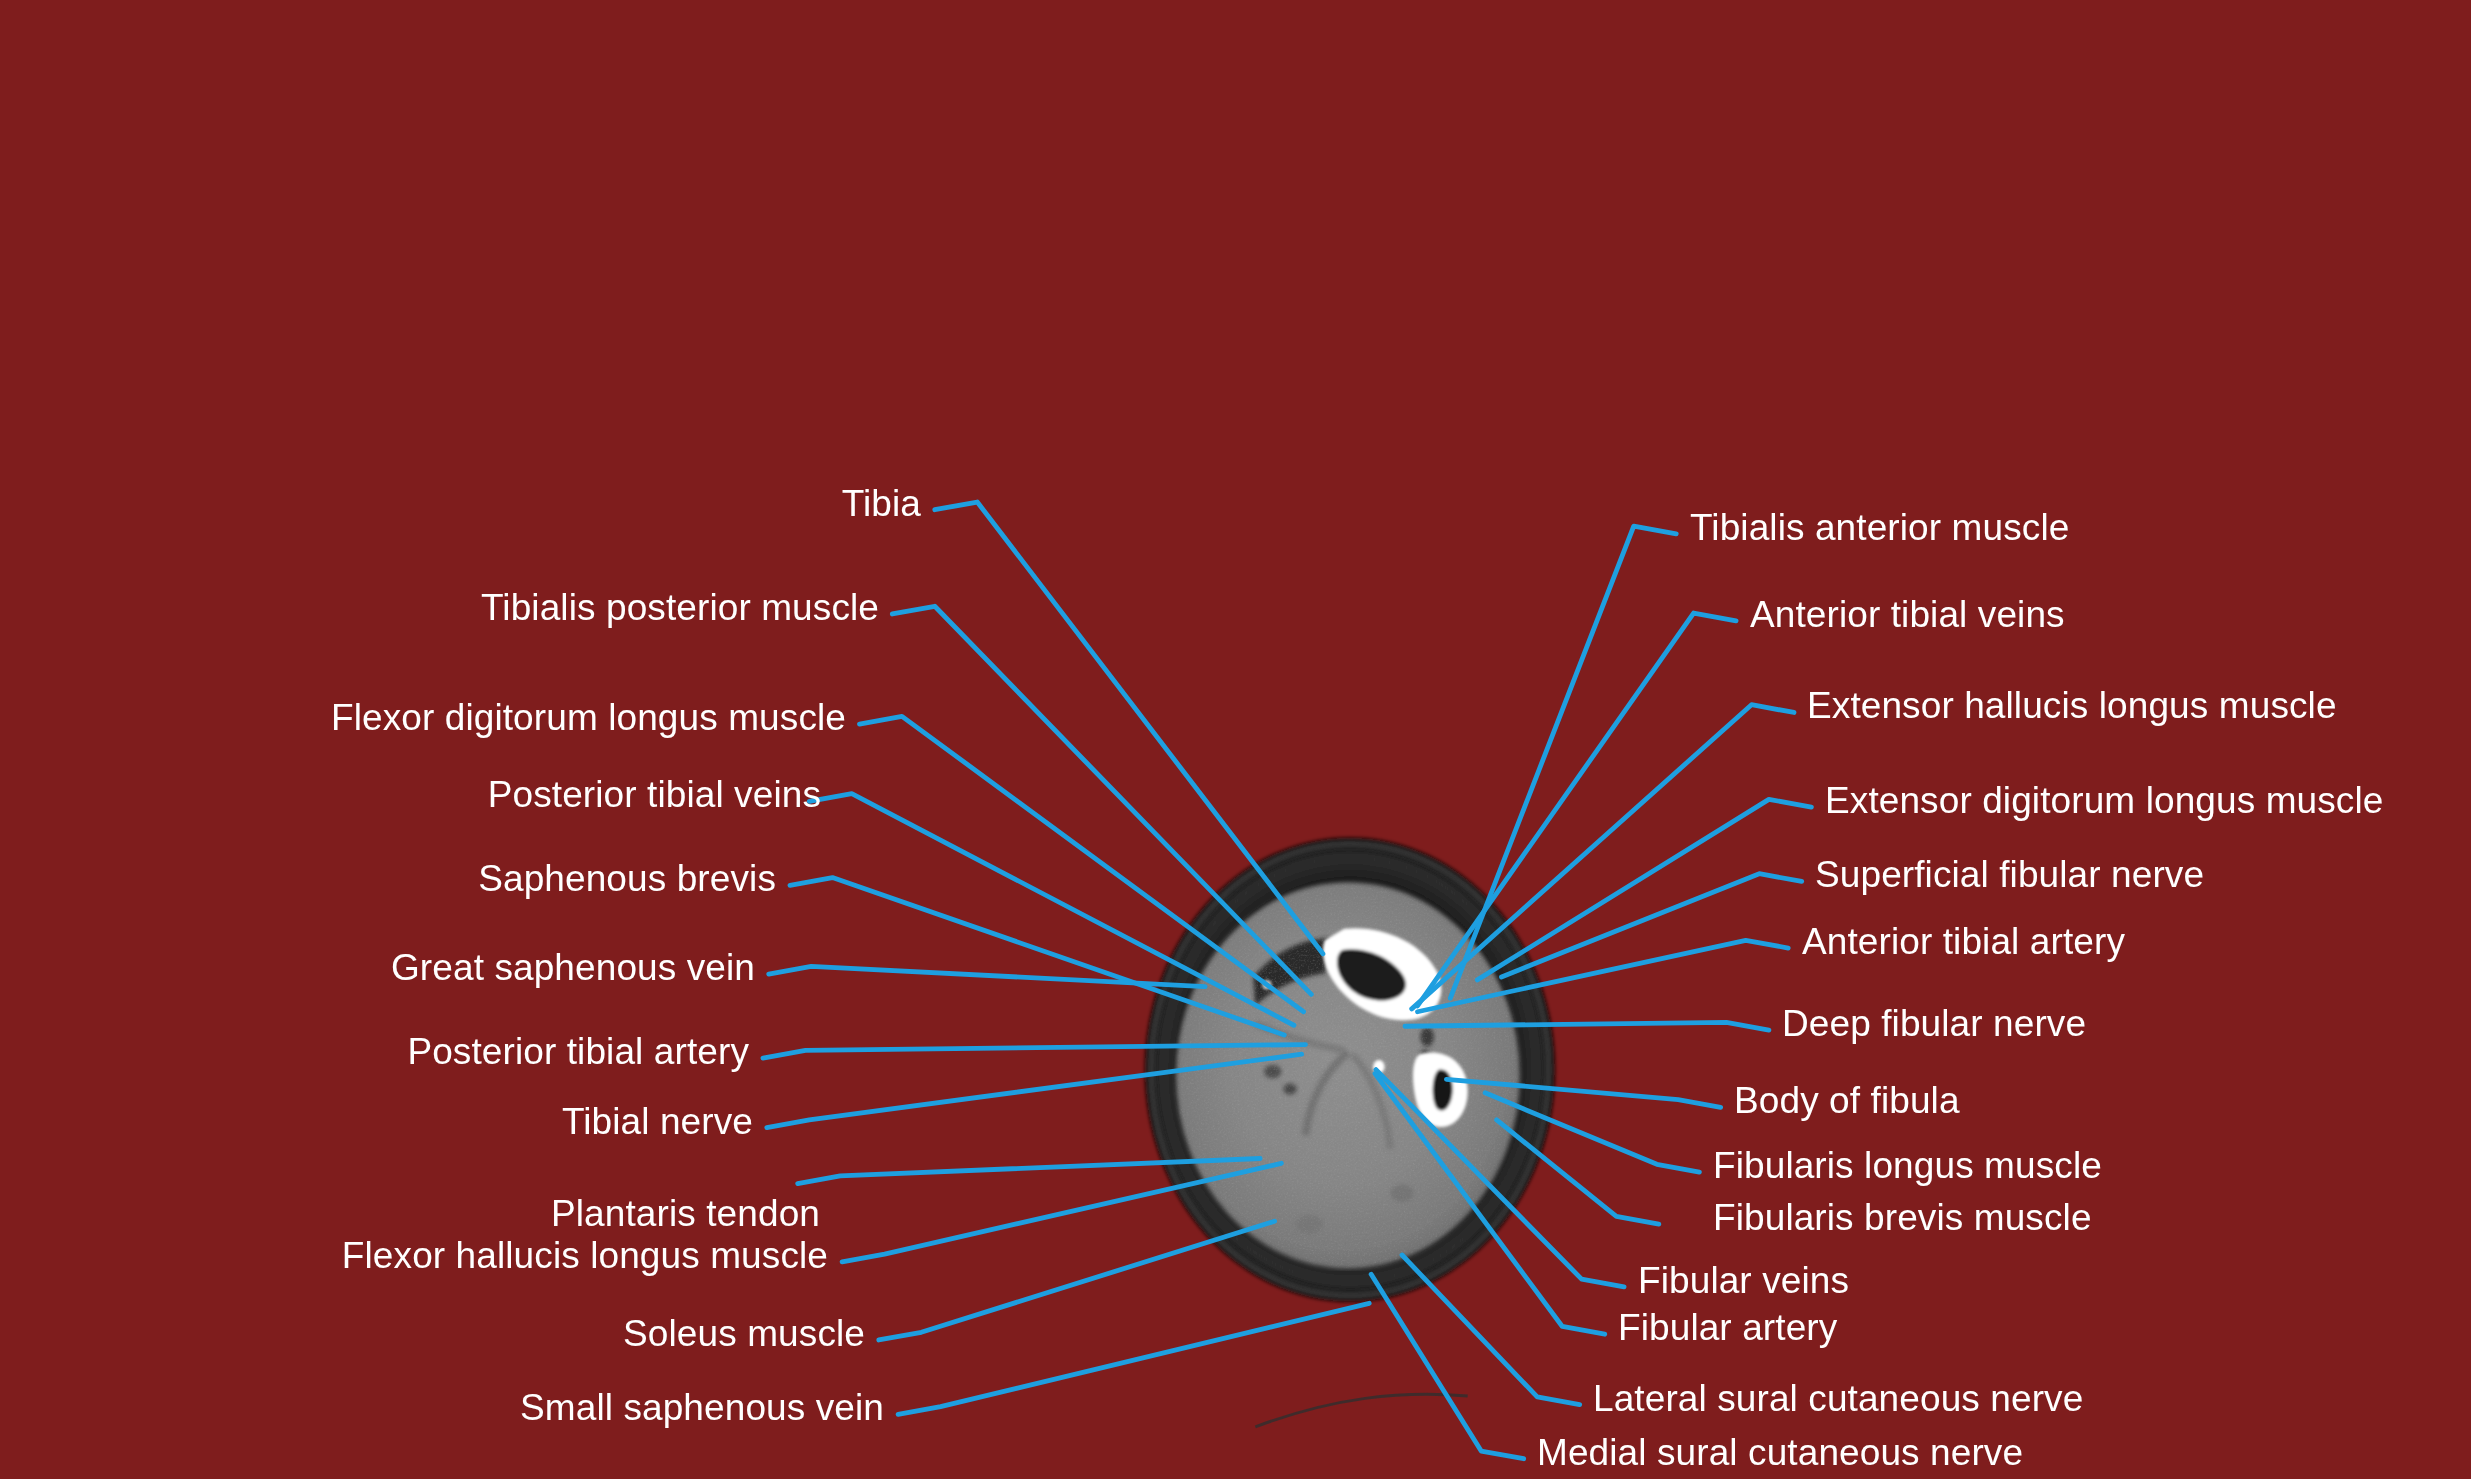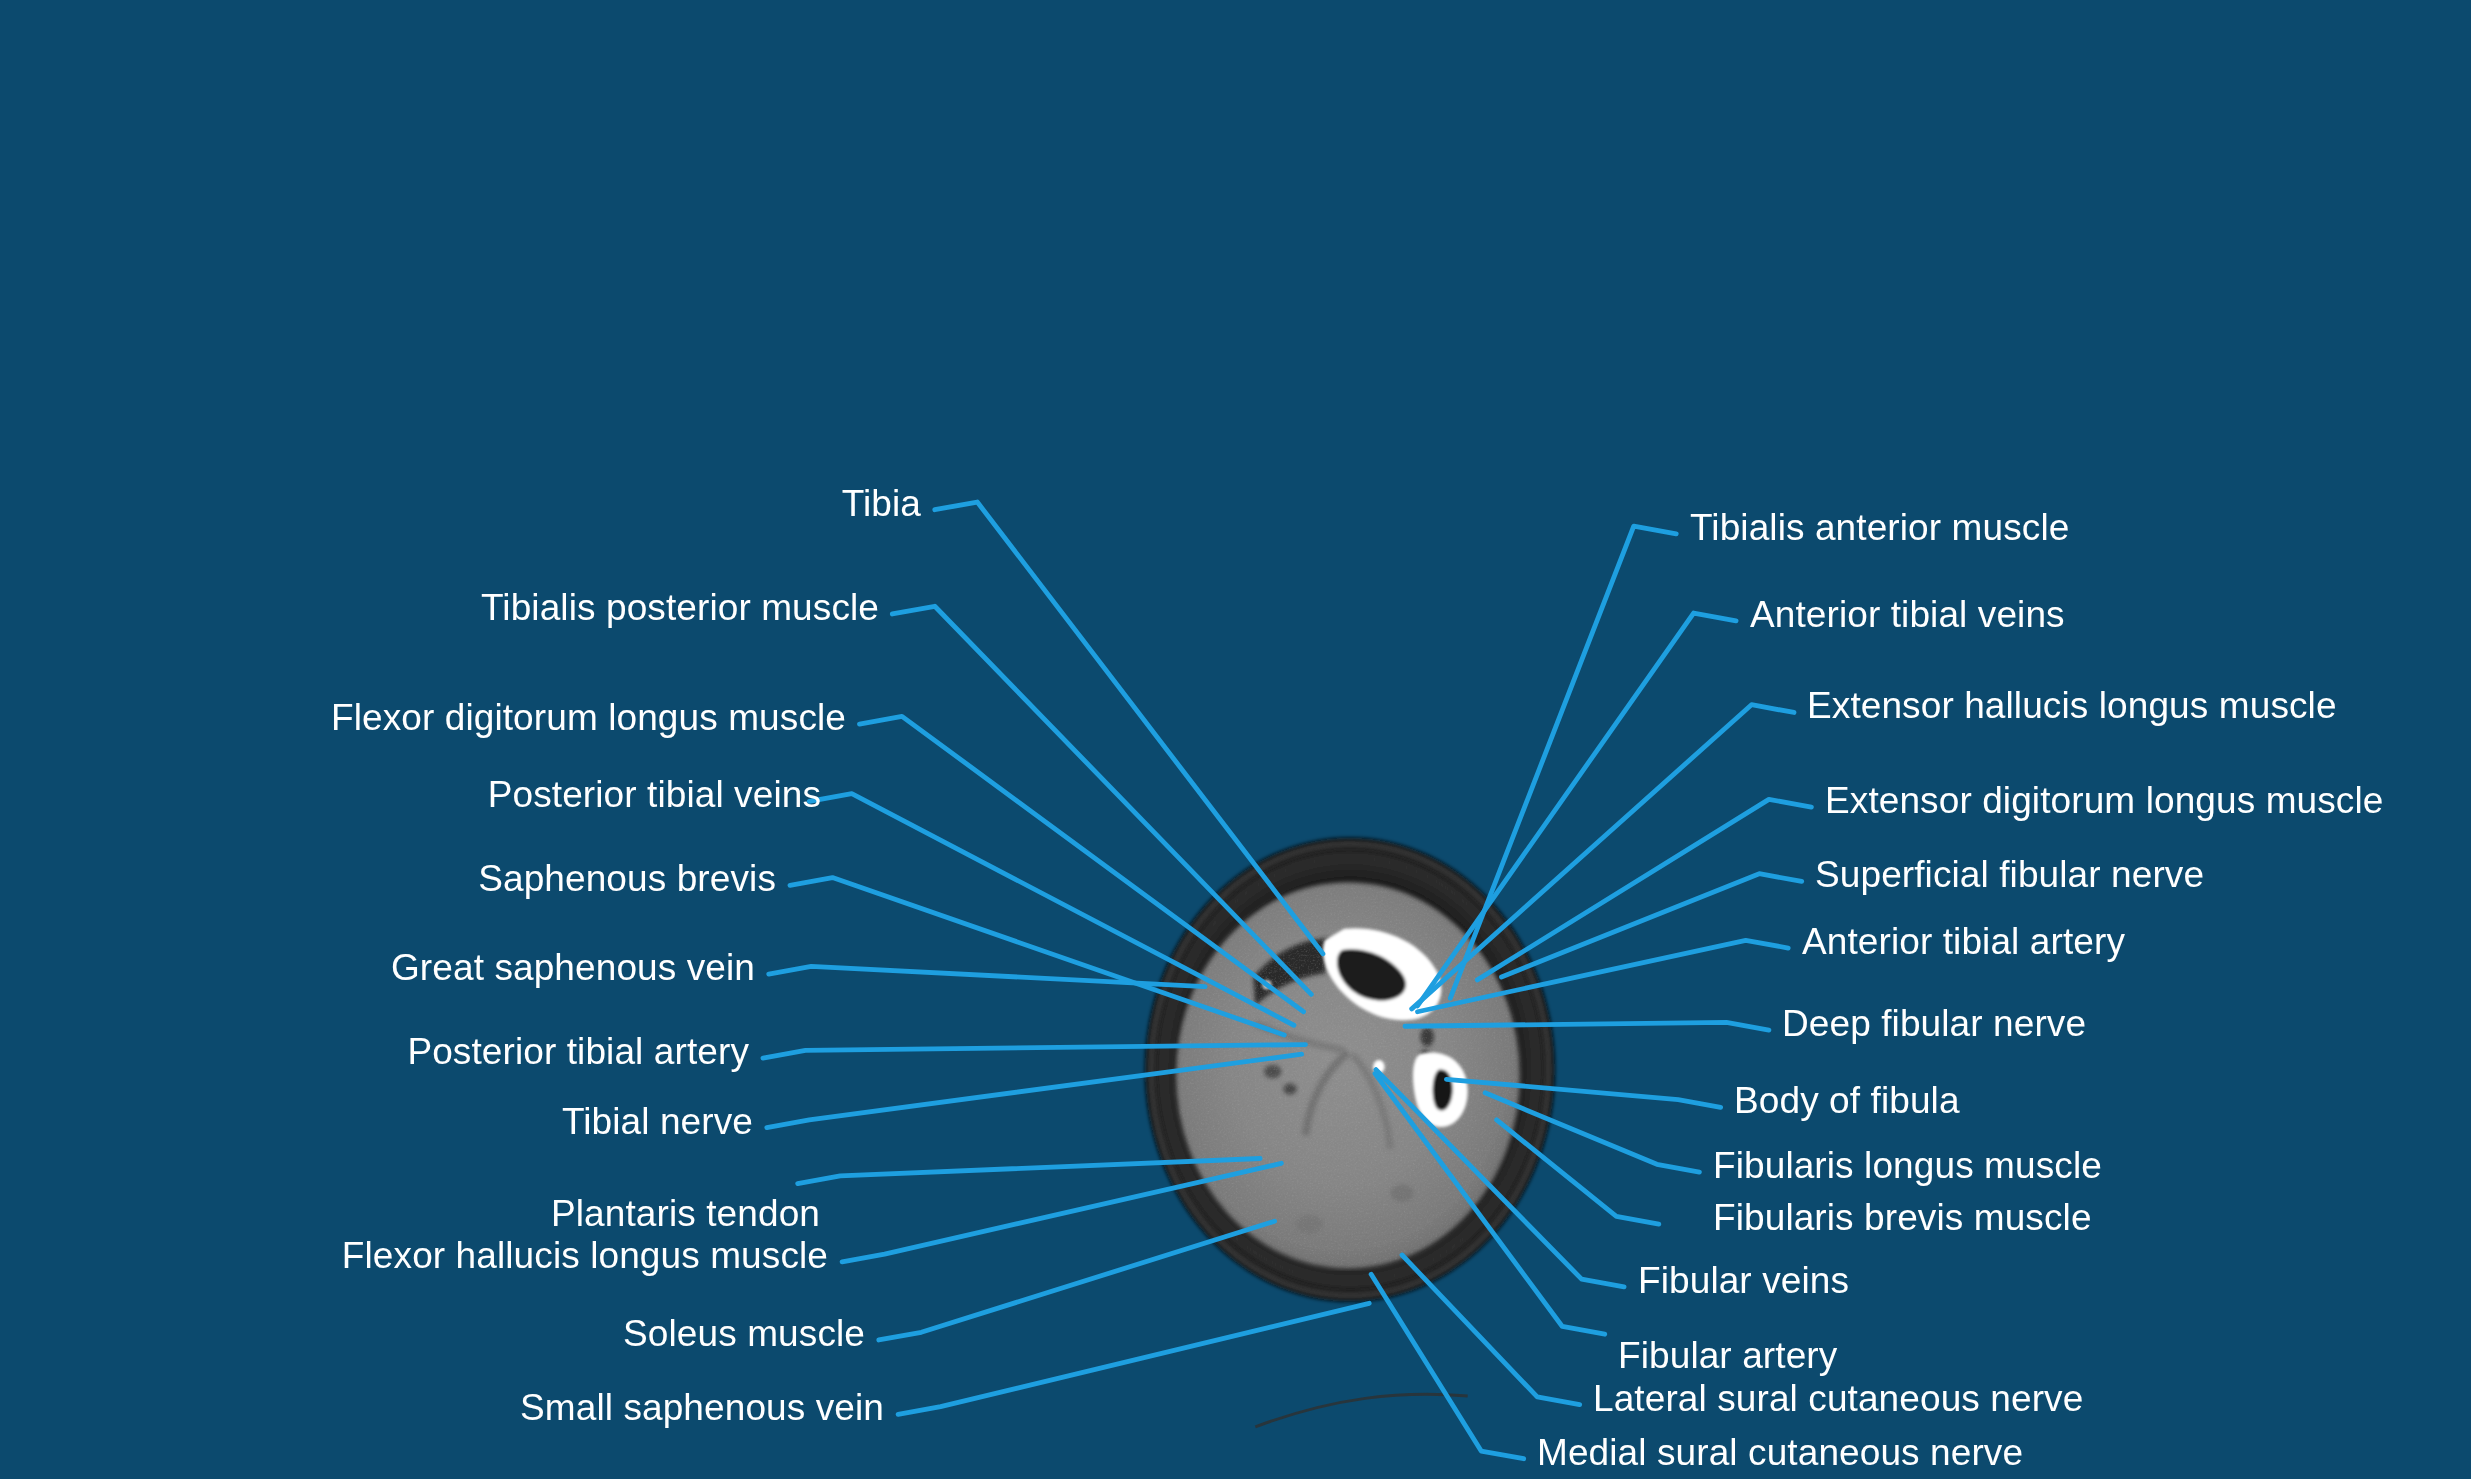--- a/index.html
+++ b/index.html
@@ -4,21 +4,21 @@
 <style>
   html, body {
     margin: 0;
     padding: 0;
     background: #000000;
   }
   #stage {
     position: relative;
     width: 2472px;
     height: 1479px;
-    background: #0c4a6e;
+    background: #7f1d1d;
     overflow: hidden;
     font-family: "Liberation Sans", sans-serif;
   }
   #scan-layer {
     position: absolute;
     left: 0; top: 0;
     width: 2472px;
     height: 1479px;
   }
   #leader-layer {
@@ -162,19 +162,19 @@
       <div class="label right" style="top: 596px; left: 1750px;">Anterior tibial veins</div>
       <div class="label right" style="top: 687px; left: 1807px;">Extensor hallucis longus muscle</div>
       <div class="label right" style="top: 782px; left: 1825px;">Extensor digitorum longus muscle</div>
       <div class="label right" style="top: 856px; left: 1815px;">Superficial fibular nerve</div>
       <div class="label right" style="top: 923px; left: 1802px;">Anterior tibial artery</div>
       <div class="label right" style="top: 1005px; left: 1782px;">Deep fibular nerve</div>
       <div class="label right" style="top: 1082px; left: 1734px;">Body of fibula</div>
       <div class="label right" style="top: 1147px; left: 1713px;">Fibularis longus muscle</div>
       <div class="label right" style="top: 1199px; left: 1672px; margin-left: 41px;">Fibularis brevis muscle</div>
       <div class="label right" style="top: 1262px; left: 1638px;">Fibular veins</div>
-      <div class="label right" style="top: 1309px; left: 1618px; margin-top: 28px;">Fibular artery</div>
+      <div class="label right" style="top: 1309px; left: 1618px;">Fibular artery</div>
       <div class="label right" style="top: 1380px; left: 1593px;">Lateral sural cutaneous nerve</div>
       <div class="label right" style="top: 1434px; left: 1537px;">Medial sural cutaneous nerve</div>
     </div>
 
 </div>
 
 
 </body></html>

